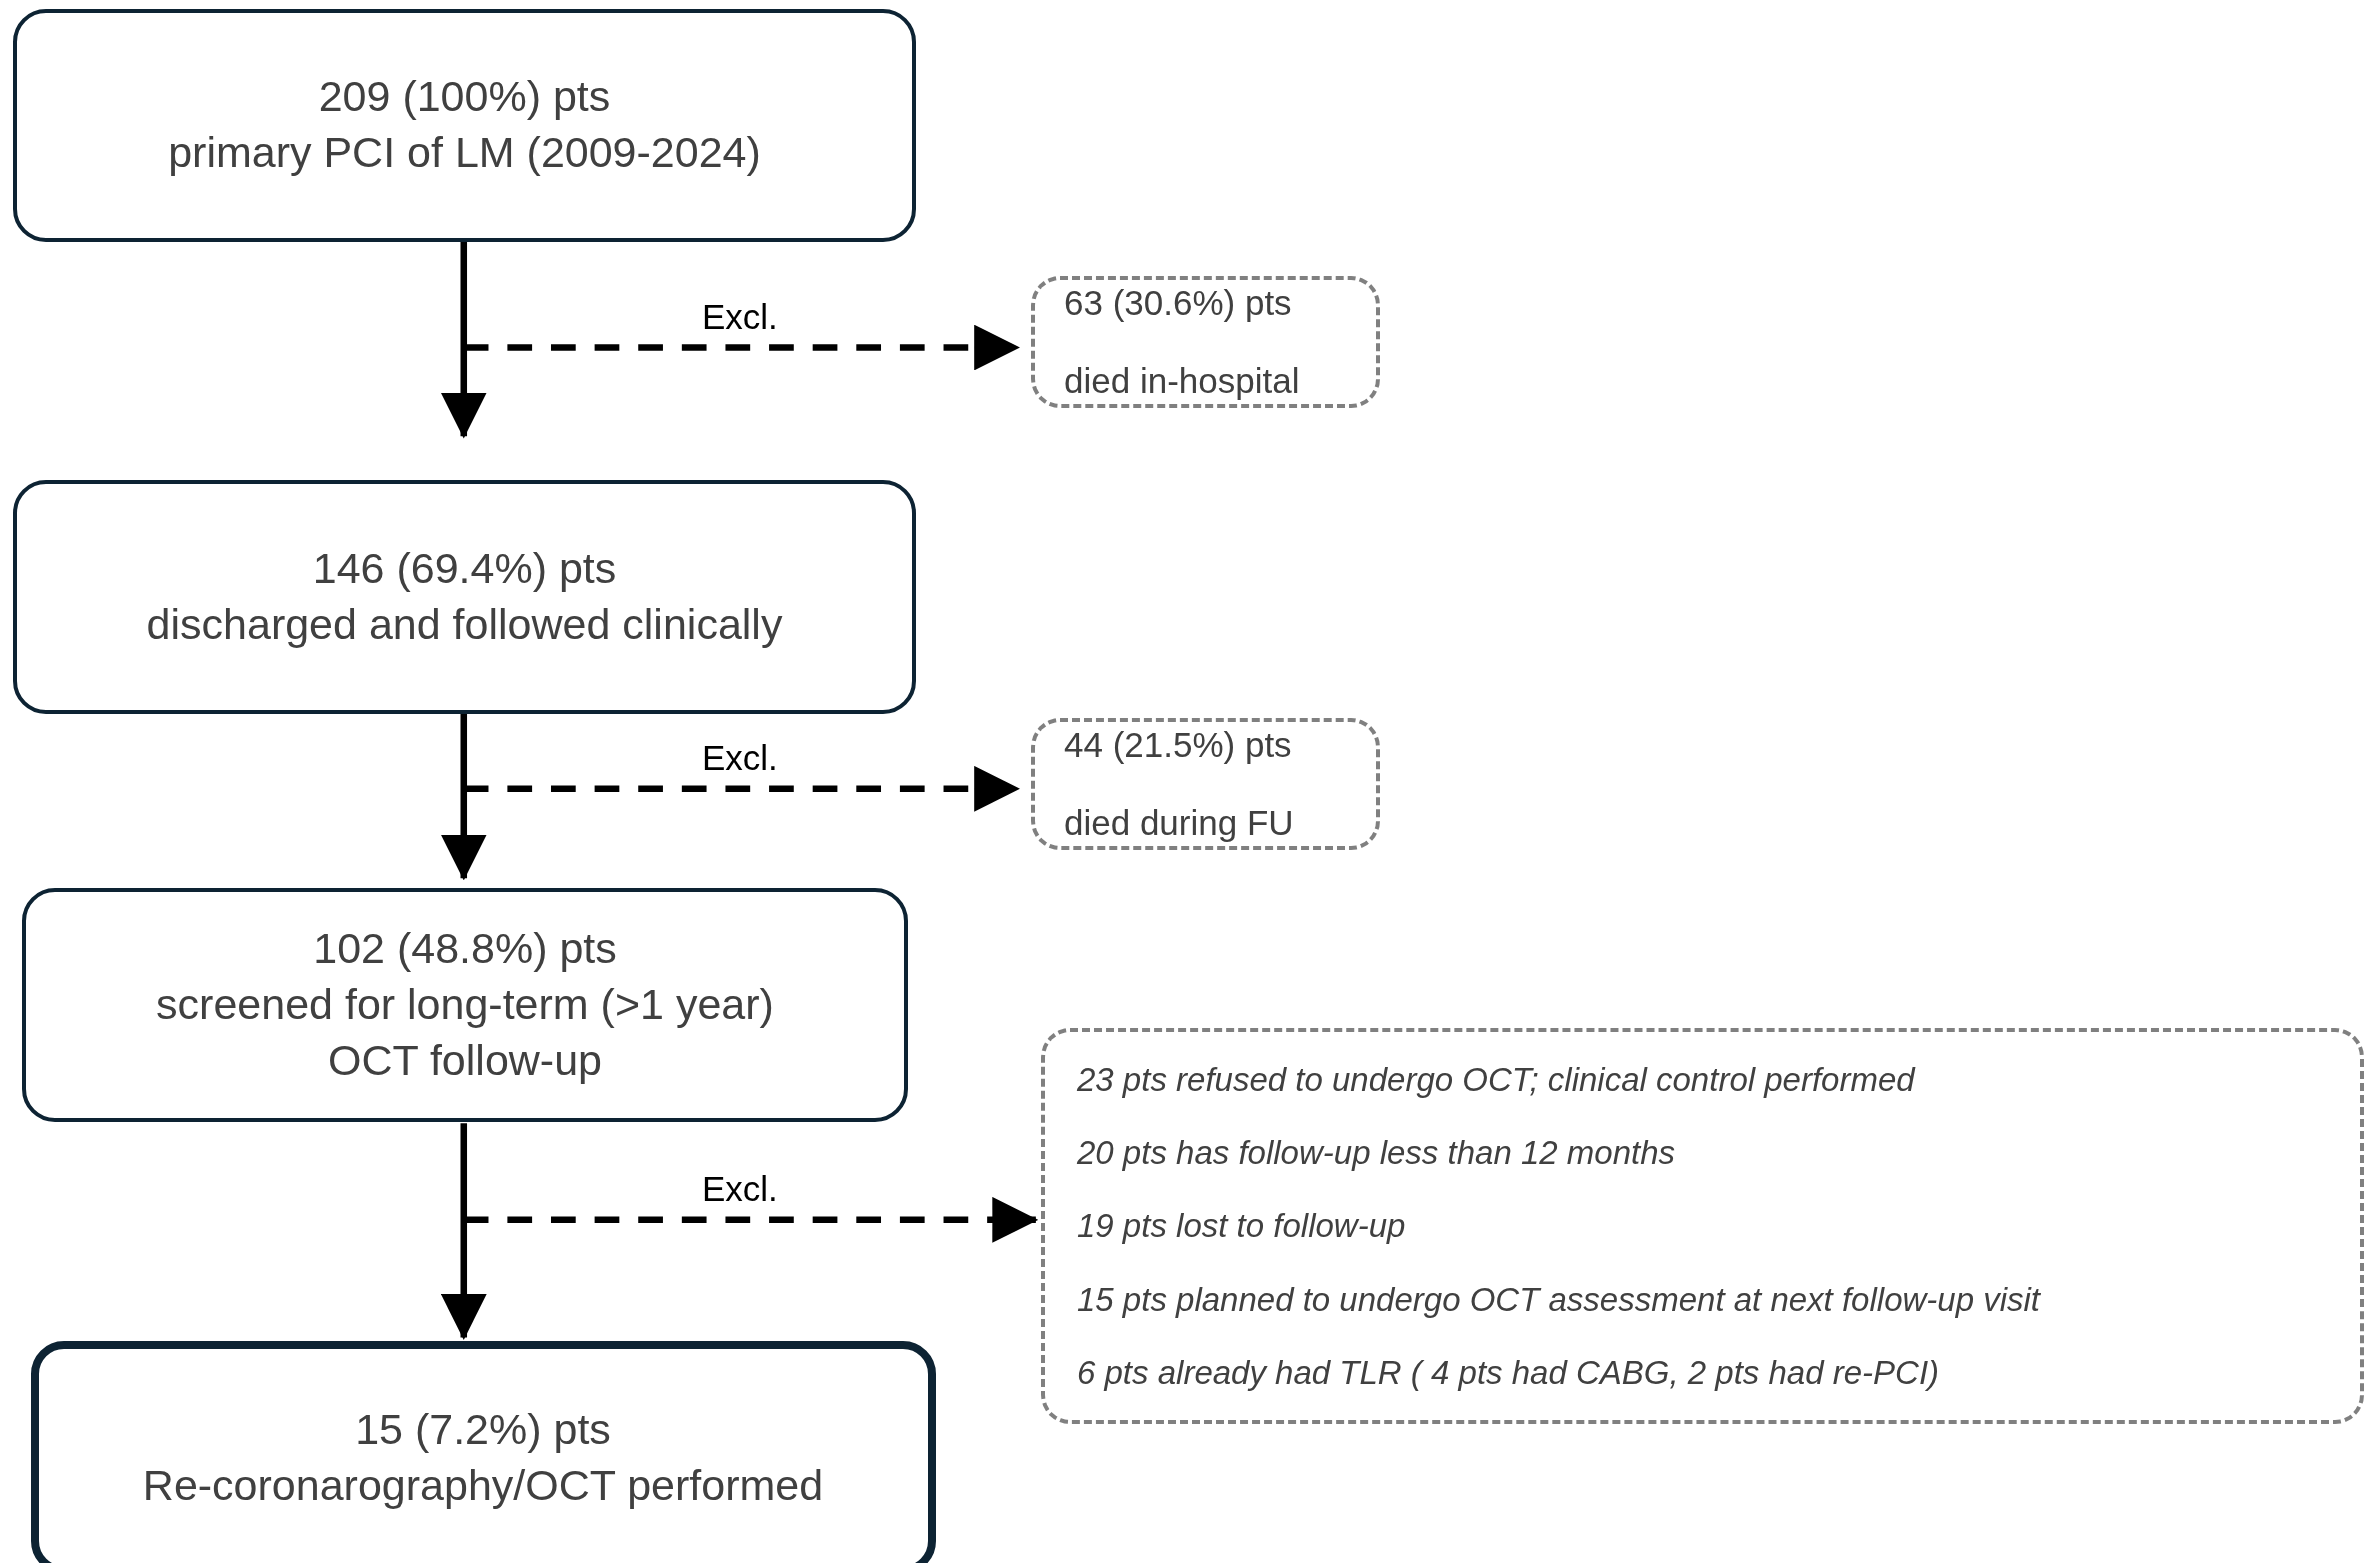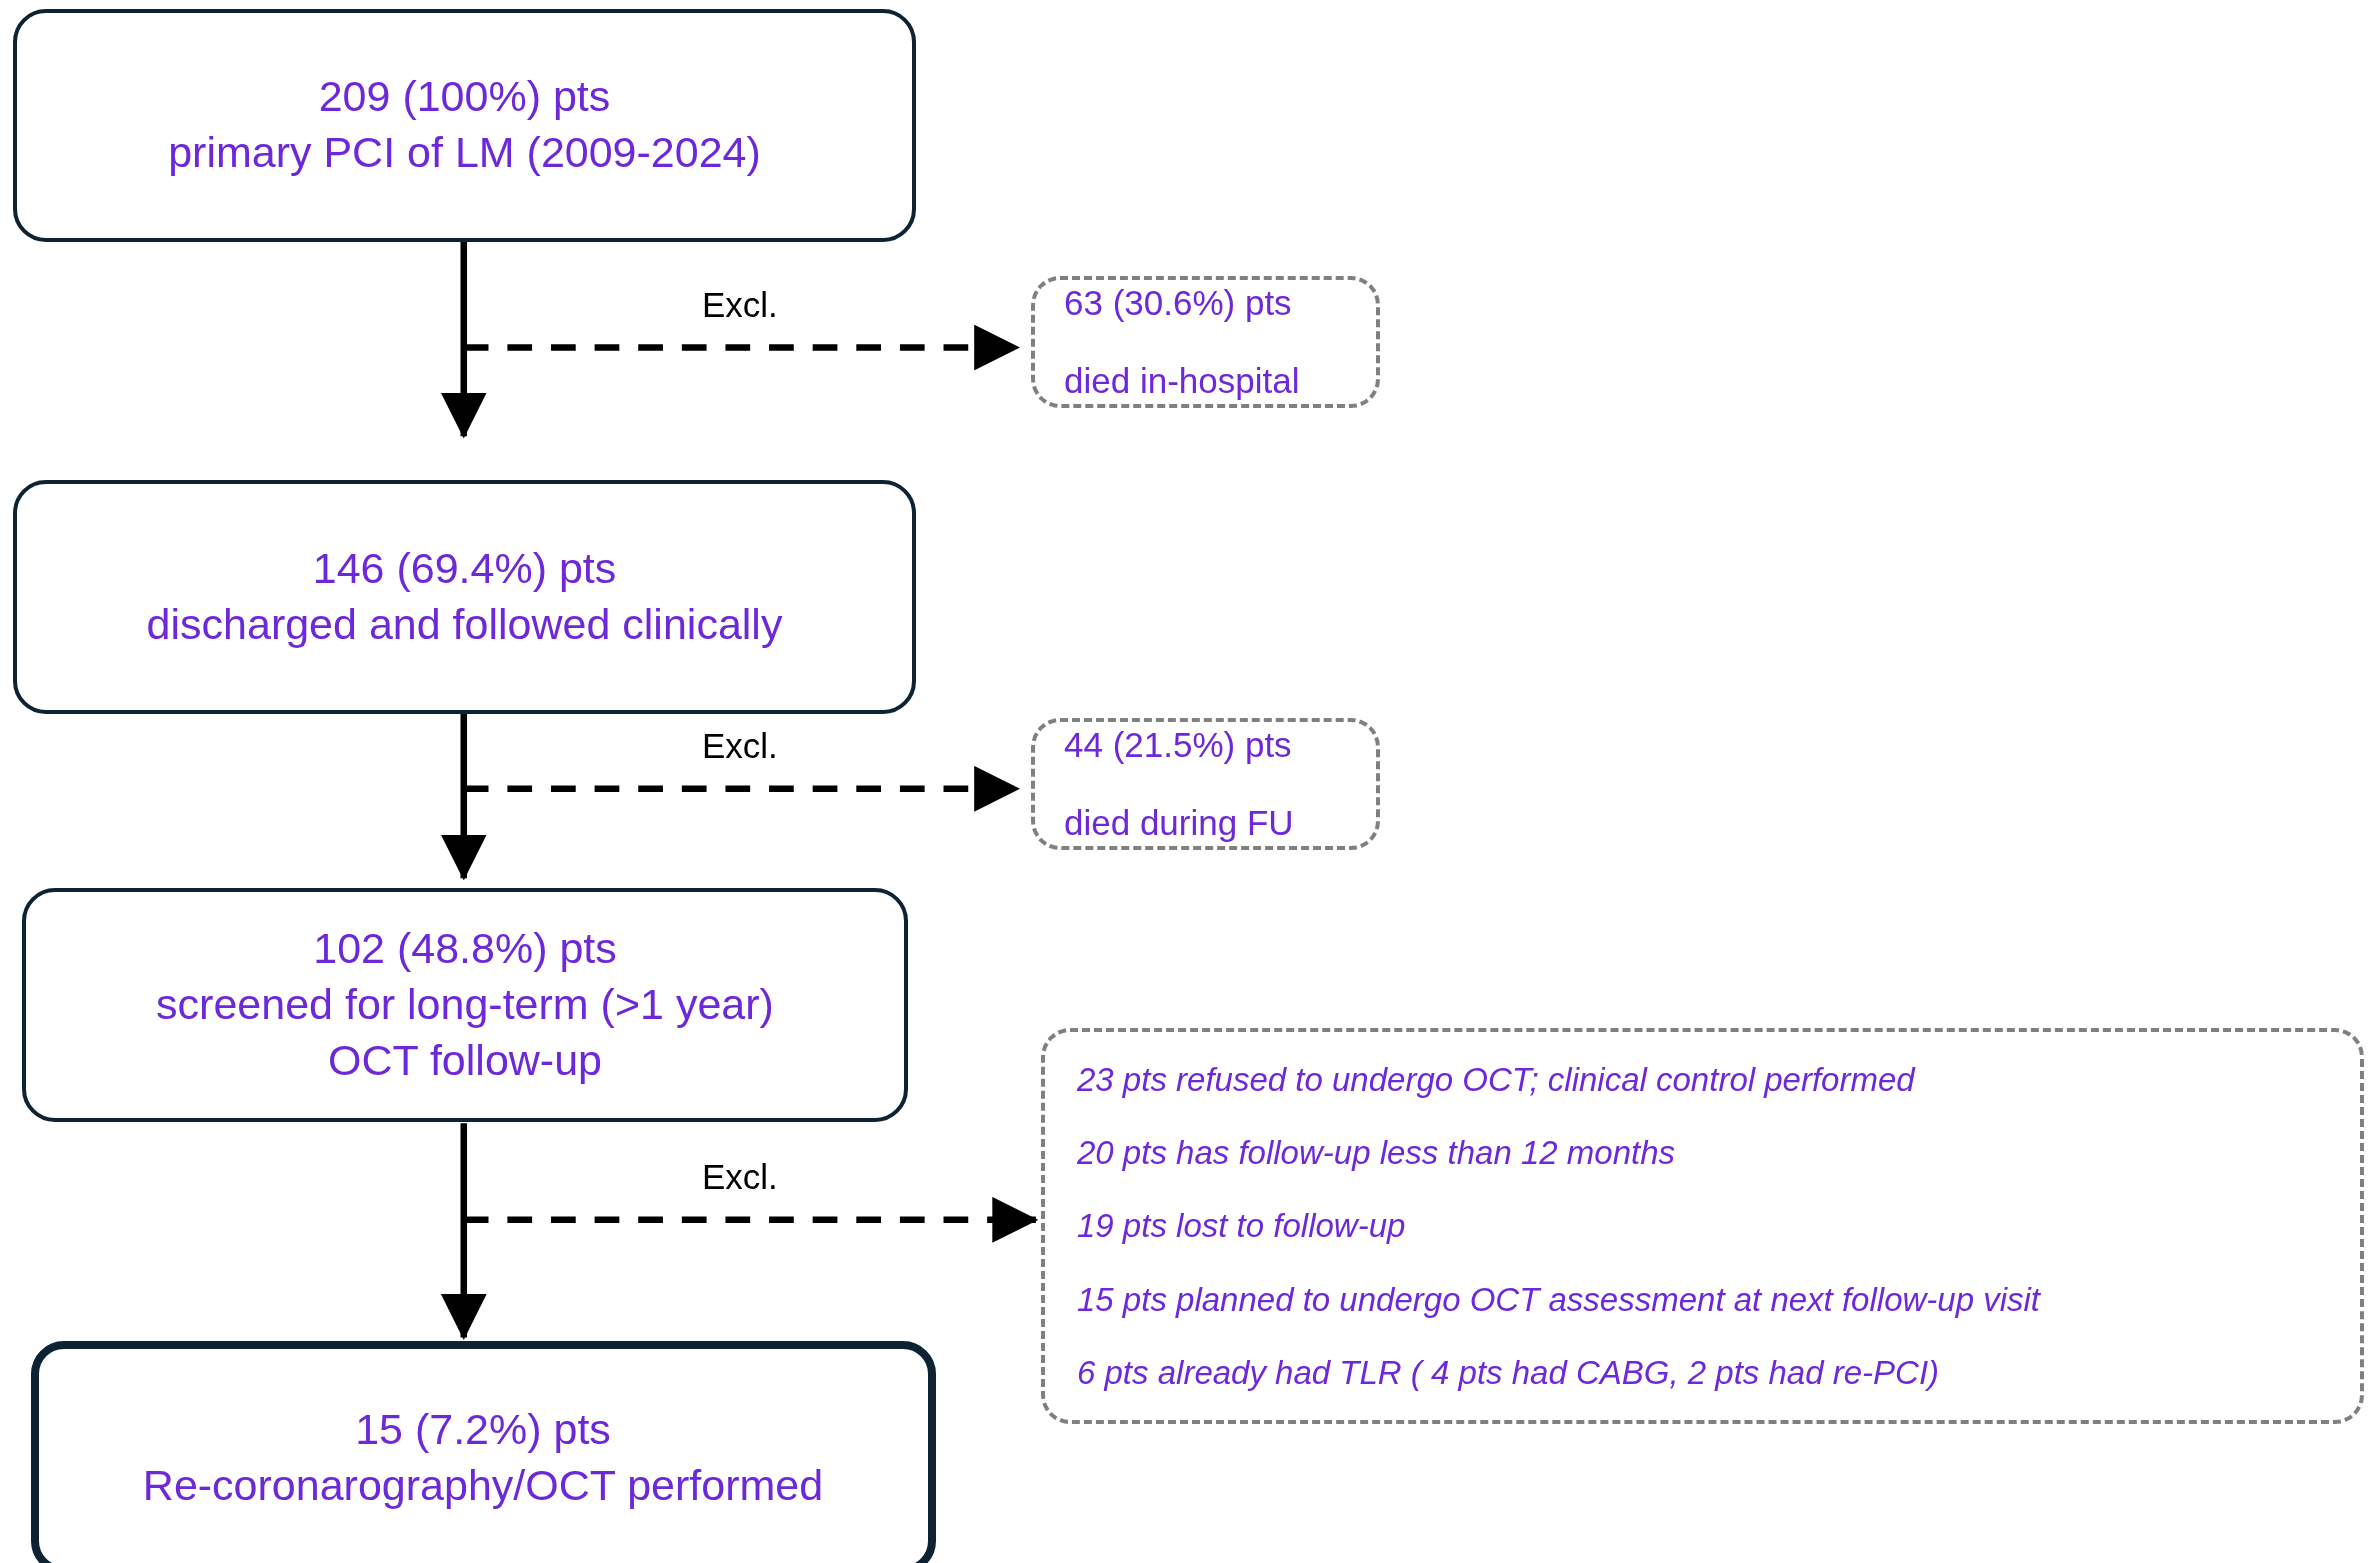--- a/index.html
+++ b/index.html
@@ -39,38 +39,39 @@
     border: 4.4px dashed #808080;
     border-radius: 29px;
     align-items: flex-start;
     justify-content: center;
     text-align: left;
     gap: 28px;
   }
   .node-line {
     font-size: 43px;
     line-height: 1.30;
-    color: #6d28d9;
+    color: #404040;
     white-space: nowrap;
   }
   .dashed .node-line {
     font-size: 33px;
     line-height: 1.37;
     padding-left: 32px;
   }
   .dashed.compact .node-line {
     font-size: 35px;
     line-height: 1.42;
     padding-left: 29px;
   }
   .edge-label {
     position: absolute;
     font-size: 35px;
     color: #000000;
     white-space: nowrap;
+    margin-top: 12px;
   }
   svg.connectors {
     position: absolute;
     left: 0;
     top: 0;
     width: 2377px;
     height: 1563px;
     pointer-events: none;
   }
 </style>

